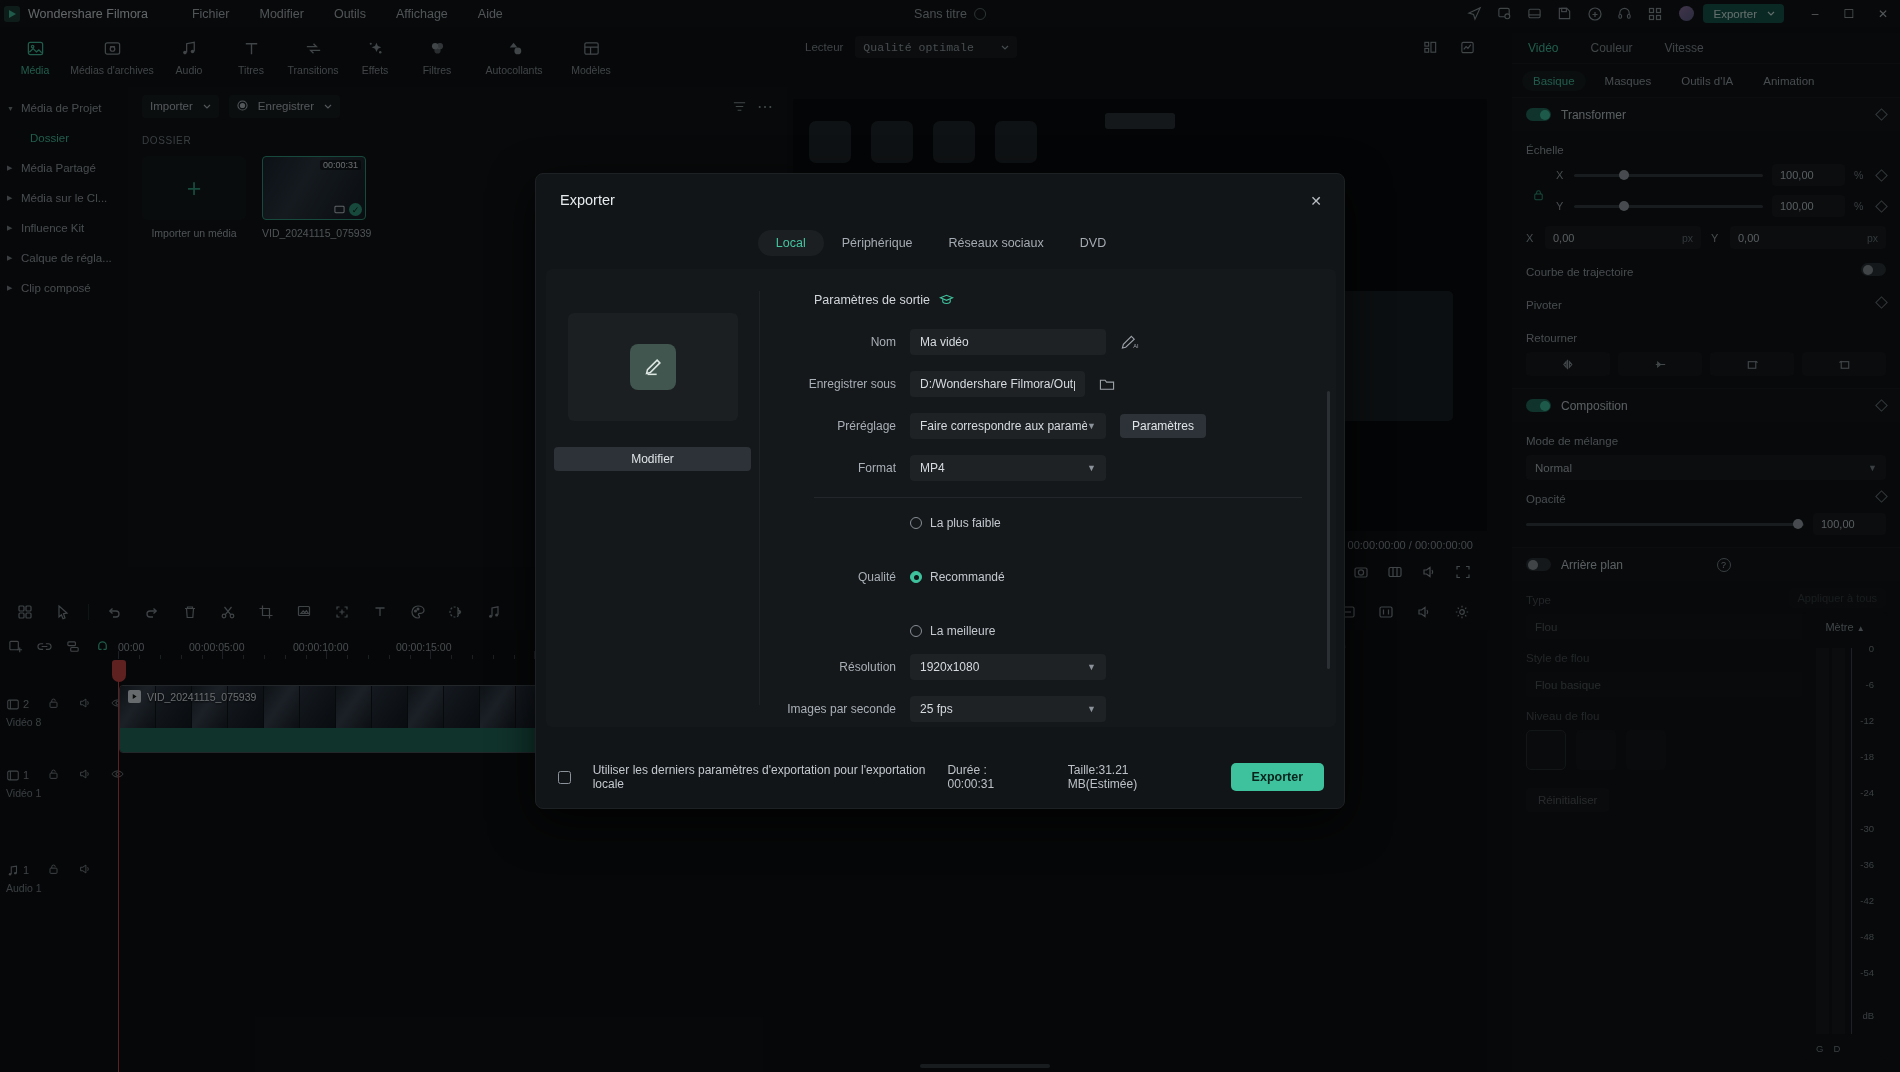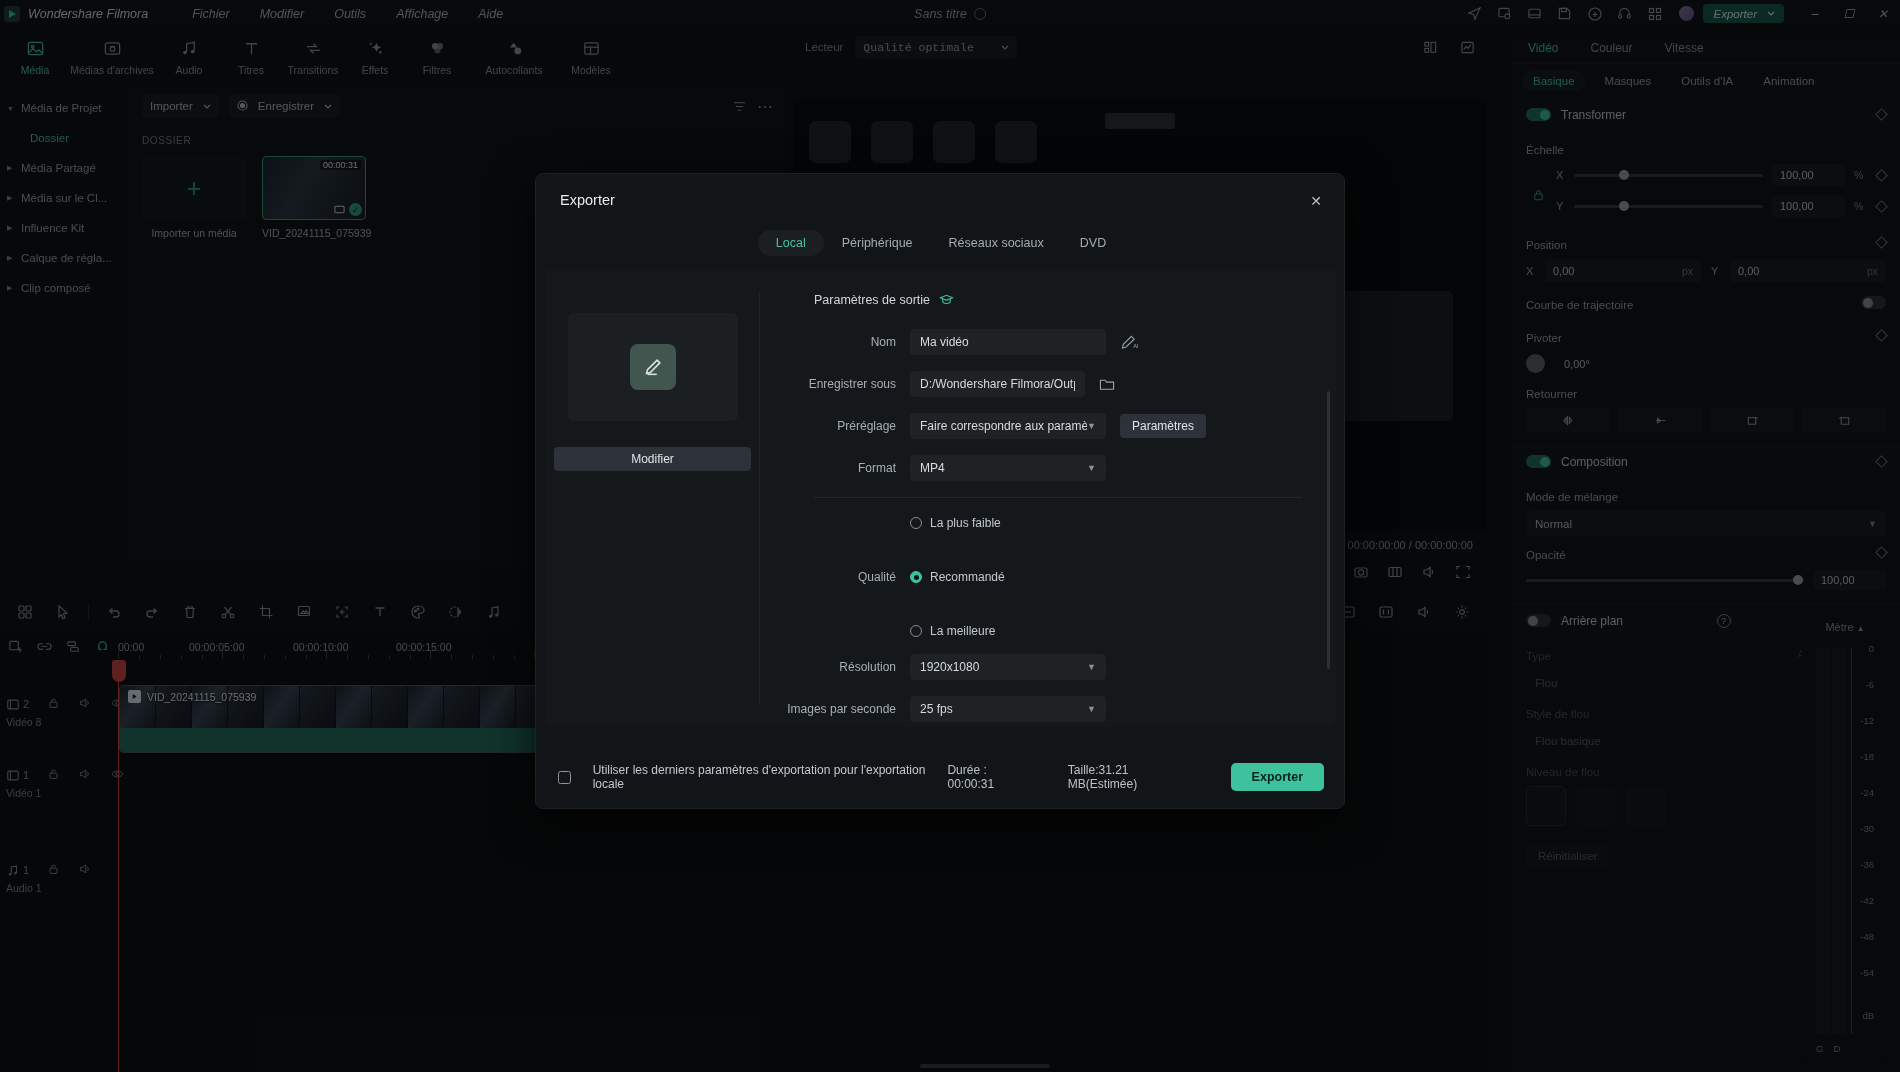--- a/index.html
+++ b/index.html
@@ -9,21 +9,21 @@
     font-family: "Liberation Sans", sans-serif;
     color: #c9ced3;
     overflow: hidden;
     -webkit-font-smoothing: antialiased;
   }
   .app { position: relative; width: 1900px; height: 1072px; }
 
   
   .titlebar {
     position: absolute; top: 0; left: 0; width: 1900px; height: 27px;
-    background: #0d0f11; display: flex; align-items: center; font-style: italic;
+    background: #0d0f11; display: flex; align-items: center;
   }
   .logo-mark {
     width: 16px; height: 16px; margin-left: 4px; margin-right: 8px;
     background: #1d3b33; border-radius: 3px;
     display: flex; align-items: center; justify-content: center;
   }
   .logo-mark svg { display:block; }
   .brand { font-size: 12.5px; color: #d8dde2; margin-right: 44px; }
   .menubar { display: flex; gap: 30px; }
   .menubar span { font-size: 12.5px; color: #aeb4ba; cursor: default; }
@@ -695,24 +695,20 @@
             <span class="sl">
                 <span class="knob" style="left:24%"></span>
               </span>
             <span class="numbox">100,00</span>
             <span class="unit">%</span>
             <span class="kf"></span>
           </div>
         </div>
       </div>
 
-      <div style="display:flex;align-items:center;">
-        <div class="pr-lbl" style="flex:1">Position</div>
-        <span class="kf"></span>
-      </div>
       <div class="posrow">
         <span class="axis">X</span>
         <span class="posfield">
           <span>0,00</span>
           <span class="u">px</span>
         </span>
         <span class="axis">Y</span>
         <span class="posfield">
           <span>0,00</span>
           <span class="u">px</span>
@@ -720,24 +716,20 @@
       </div>
 
       <div style="display:flex;align-items:center;">
         <div class="pr-lbl" style="flex:1">Courbe de trajectoire</div>
         <span class="toggle off"></span>
       </div>
 
       <div style="display:flex;align-items:center;">
         <div class="pr-lbl" style="flex:1">Pivoter</div>
         <span class="kf"></span>
-      </div>
-      <div class="dialwrap">
-        <span class="dial"></span>
-        <span class="dialval">0,00°</span>
       </div>
 
       <div class="pr-lbl">Retourner</div>
       <div class="flips">
         <span class="flipbtn">
           <svg width="15" height="15" viewBox="0 0 16 16" fill="none" stroke="currentColor" stroke-width="1.2">
               <path d="M7 3v10M5.5 5L3 8l2.5 3zM9 5l2.5 3L9 11z"></path>
             </svg>
           </span>
         <span class="flipbtn">

